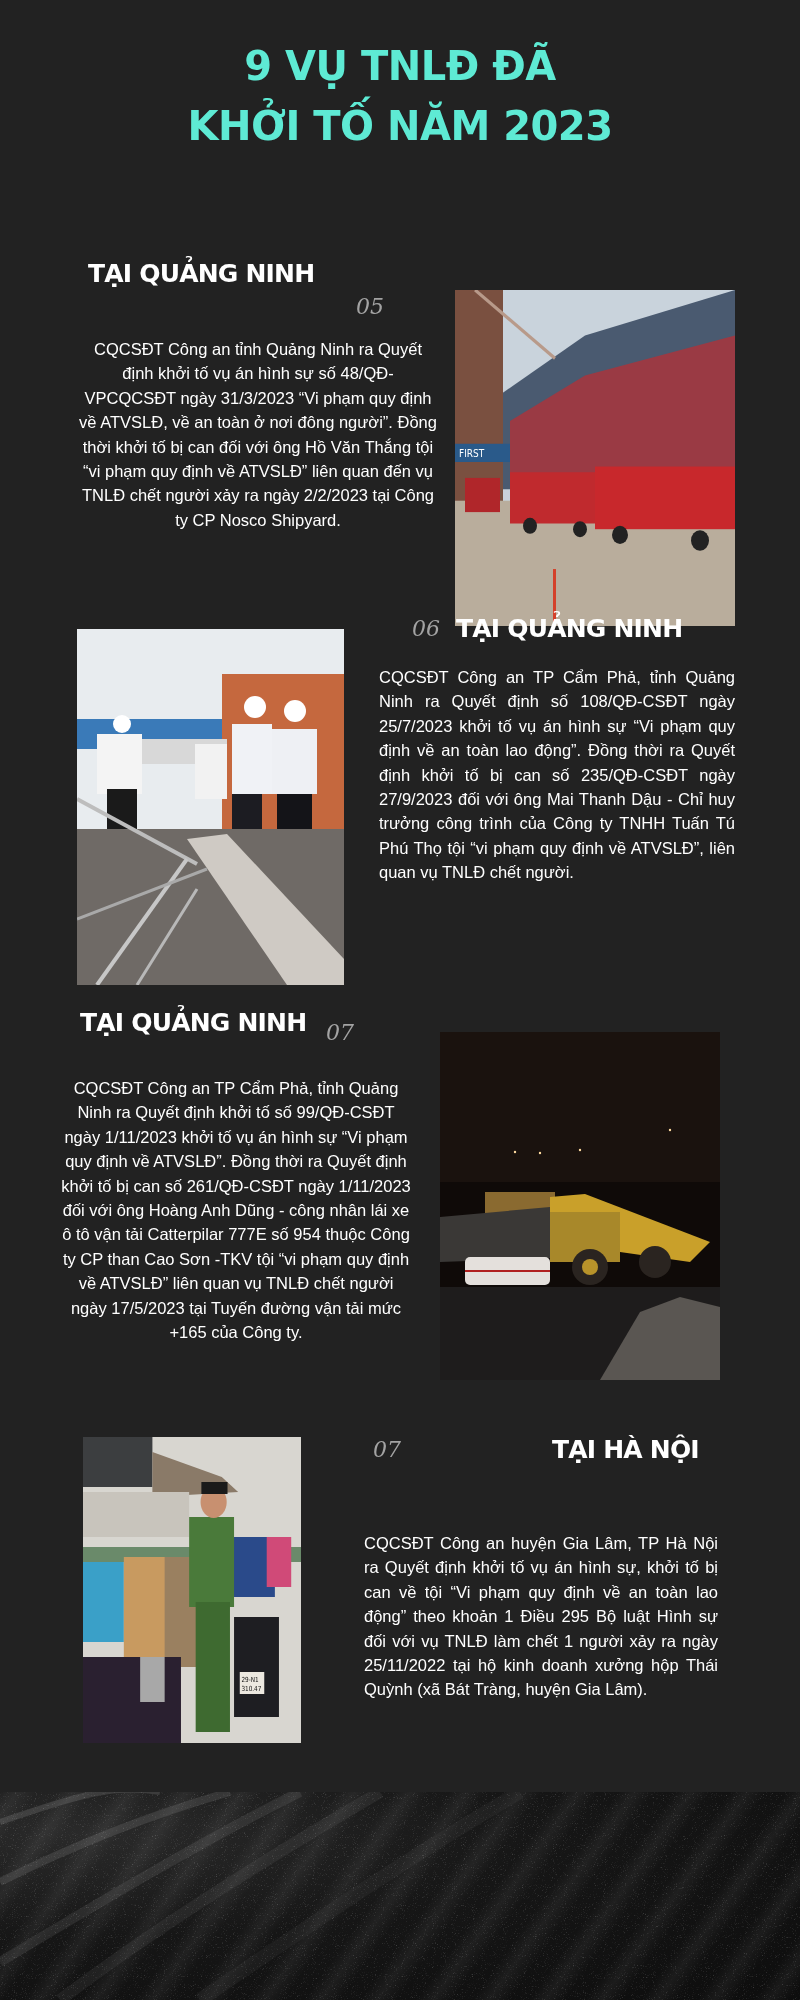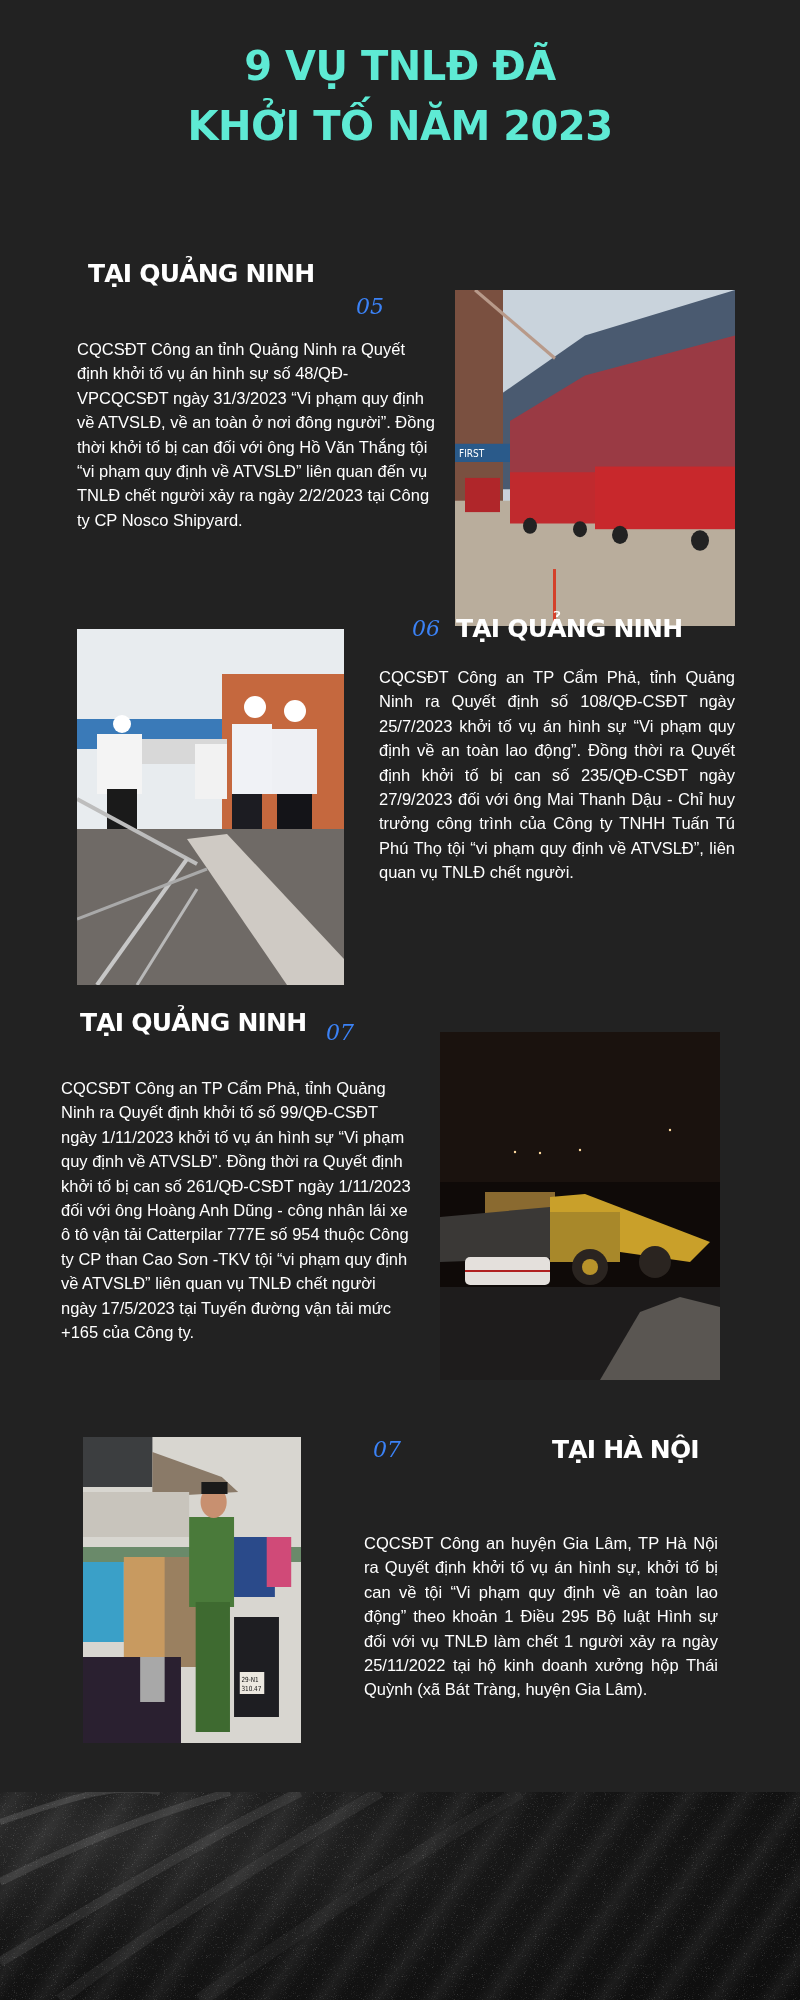--- a/index.html
+++ b/index.html
@@ -14,24 +14,24 @@
       font-size: 40px; line-height: 60px; letter-spacing: -0.5px; color: #5eead4;
     }
     .heading {
       position: absolute; font-family: "DejaVu Sans", sans-serif; font-weight: bold;
       font-size: 25px; letter-spacing: -0.8px; color: #ffffff; white-space: nowrap;
       line-height: 30px;
       text-align: center;
     }
     .num {
       position: absolute; font-family: "DejaVu Serif", "Liberation Serif", serif;
-      font-style: italic; font-size: 22px; color: #3b82f6; line-height: 26px;
+      font-style: italic; font-size: 22px; color: #a3a3a3; line-height: 26px;
     }
     .body-text {
-      position: absolute; font-size: 16.5px; line-height: 24.4px; color: #ffffff;
+      position: absolute; font-size: 16.5px; line-height: 24.4px; color: #ffffff; text-align: center;
     }
     .justify { text-align: justify; }
     .photo { position: absolute; overflow: hidden; }
     .photo svg { display: block; width: 100%; height: 100%; }
     .texture {
       position: absolute; left: 0; top: 1792px; width: 800px; height: 208px;
       background:
         repeating-linear-gradient(125deg, rgba(255,255,255,0.0) 0px, rgba(255,255,255,0.05) 14px, rgba(255,255,255,0.0) 30px, rgba(0,0,0,0.0) 46px),
         radial-gradient(ellipse at 10% 20%, #2a2a2a 0%, #161616 45%, #0d0d0d 100%);
     }

